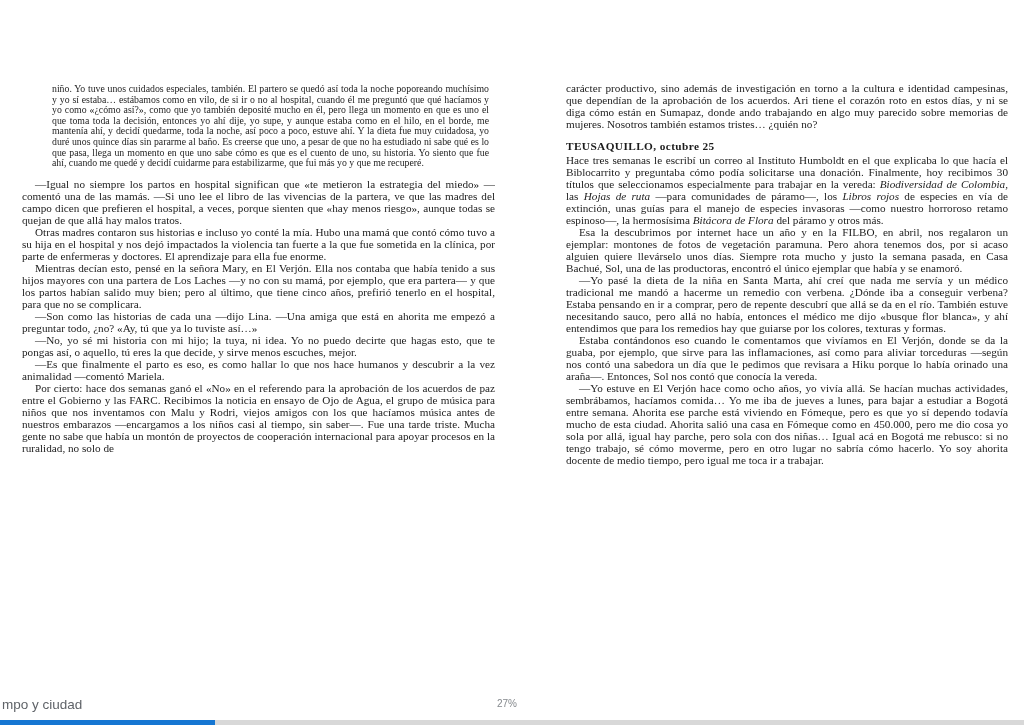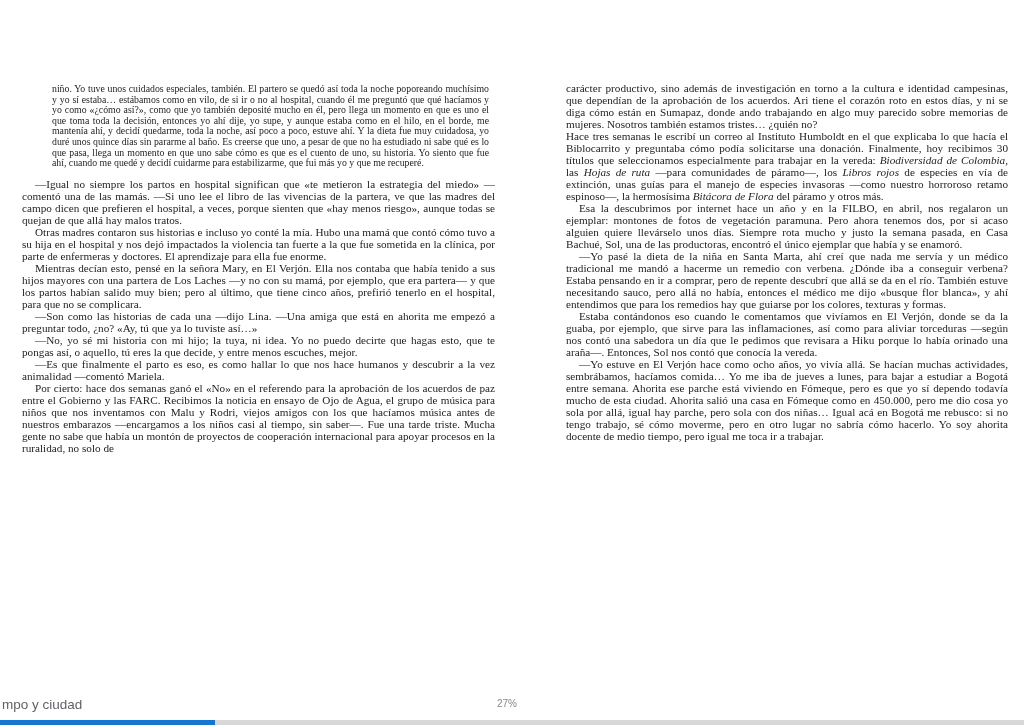--- a/index.html
+++ b/index.html
@@ -61,30 +61,31 @@
 </head>
 <body>
 
 <div class="page page-left">
   <div class="quote">niño. Yo tuve unos cuidados especiales, también. El partero se quedó así toda la noche poporeando muchísimo y yo sí estaba… estábamos como en vilo, de si ir o no al hospital, cuando él me preguntó que qué hacíamos y yo como «¿cómo así?», como que yo también deposité mucho en él, pero llega un momento en que es uno el que toma toda la decisión, entonces yo ahí dije, yo supe, y aunque estaba como en el hilo, en el borde, me mantenía ahí, y decidí quedarme, toda la noche, así poco a poco, estuve ahí. Y la dieta fue muy cuidadosa, yo duré unos quince días sin pararme al baño. Es creerse que uno, a pesar de que no ha estudiado ni sabe qué es lo que pasa, llega un momento en que uno sabe cómo es que es el cuento de uno, su historia. Yo siento que fue ahí, cuando me quedé y decidí cuidarme para estabilizarme, que fui más yo y que me recuperé.</div>
   <div id="lp-paras">
       <p class="para indent"><span>—Igual no siempre los partos en hospital significan que «te metieron la estrategia del miedo» —comentó una de las mamás. —Si uno lee el libro de las vivencias de la partera, ve que las madres del campo dicen que prefieren el hospital, a veces, porque sienten que «hay menos riesgo», aunque todas se quejan de que allá hay malos tratos.</span></p>
       <p class="para indent"><span>Otras madres contaron sus historias e incluso yo conté la mía. Hubo una mamá que contó cómo tuvo a su hija en el hospital y nos dejó impactados la violencia tan fuerte a la que fue sometida en la clínica, por parte de enfermeras y doctores. El aprendizaje para ella fue enorme.</span></p>
       <p class="para indent"><span>Mientras decían esto, pensé en la señora Mary, en El Verjón. Ella nos contaba que había tenido a sus hijos mayores con una partera de Los Laches —y no con su mamá, por ejemplo, que era partera— y que los partos habían salido muy bien; pero al último, que tiene cinco años, prefirió tenerlo en el hospital, para que no se complicara.</span></p>
       <p class="para indent"><span>—Son como las historias de cada una —dijo Lina. —Una amiga que está en ahorita me empezó a preguntar todo, ¿no? «Ay, tú que ya lo tuviste así…»</span></p>
-      <p class="para indent"><span>—No, yo sé mi historia con mi hijo; la tuya, ni idea. Yo no puedo decirte que hagas esto, que te pongas así, o aquello, tú eres la que decide, y entre menos escuches, mejor.</span></p>
+      <p class="para indent"><span>—No, yo sé mi historia con mi hijo; la tuya, ni idea. Yo no puedo decirte que hagas esto, que te pongas así, o aquello, tú eres la que decide, y sirve menos escuches, mejor.</span></p>
       <p class="para indent"><span>—Es que finalmente el parto es eso, es como hallar lo que nos hace humanos y descubrir a la vez animalidad —comentó Mariela.</span></p>
       <p class="para indent"><span>Por cierto: hace dos semanas ganó el «No» en el referendo para la aprobación de los acuerdos de paz entre el Gobierno y las FARC. Recibimos la noticia en ensayo de Ojo de Agua, el grupo de música para niños que nos inventamos con Malu y Rodri, viejos amigos con los que hacíamos música antes de nuestros embarazos —encargamos a los niños casi al tiempo, sin saber—. Fue una tarde triste. Mucha gente no sabe que había un montón de proyectos de cooperación internacional para apoyar procesos en la ruralidad, no solo de</span></p>
     </div>
 </div>
 
 <div class="page page-right">
   <div id="rp-before">
       <p class="para"><span>carácter productivo, sino además de investigación en torno a la cultura e identidad campesinas, que dependían de la aprobación de los acuerdos. Ari tiene el corazón roto en estos días, y ni se diga cómo están en Sumapaz, donde ando trabajando en algo muy parecido sobre memorias de mujeres. Nosotros también estamos tristes… ¿quién no?</span></p>
     </div>
+  <h3 class="heading">TEUSAQUILLO, octubre 25</h3>
   <div id="rp-paras">
       <p class="para"><span>Hace tres semanas le escribí un correo al Instituto Humboldt en el que explicaba lo que hacía el Biblocarrito y preguntaba cómo podía solicitarse una donación. Finalmente, hoy recibimos 30 títulos que seleccionamos especialmente para trabajar en la vereda: </span><span class="it">Biodiversidad de Colombia</span><span>, las </span><span class="it">Hojas de ruta</span><span> —para comunidades de páramo—, los </span><span class="it">Libros rojos</span><span> de especies en vía de extinción, unas guías para el manejo de especies invasoras —como nuestro horroroso retamo espinoso—, la hermosísima </span><span class="it">Bitácora de Flora</span><span> del páramo y otros más.</span></p>
       <p class="para indent"><span>Esa la descubrimos por internet hace un año y en la FILBO, en abril, nos regalaron un ejemplar: montones de fotos de vegetación paramuna. Pero ahora tenemos dos, por si acaso alguien quiere llevárselo unos días. Siempre rota mucho y justo la semana pasada, en Casa Bachué, Sol, una de las productoras, encontró el único ejemplar que había y se enamoró.</span></p>
       <p class="para indent"><span>—Yo pasé la dieta de la niña en Santa Marta, ahí creí que nada me servía y un médico tradicional me mandó a hacerme un remedio con verbena. ¿Dónde iba a conseguir verbena? Estaba pensando en ir a comprar, pero de repente descubrí que allá se da en el río. También estuve necesitando sauco, pero allá no había, entonces el médico me dijo «busque flor blanca», y ahí entendimos que para los remedios hay que guiarse por los colores, texturas y formas.</span></p>
       <p class="para indent"><span>Estaba contándonos eso cuando le comentamos que vivíamos en El Verjón, donde se da la guaba, por ejemplo, que sirve para las inflamaciones, así como para aliviar torceduras —según nos contó una sabedora un día que le pedimos que revisara a Hiku porque lo había orinado una araña—. Entonces, Sol nos contó que conocía la vereda.</span></p>
       <p class="para indent"><span>—Yo estuve en El Verjón hace como ocho años, yo vivía allá. Se hacían muchas actividades, sembrábamos, hacíamos comida… Yo me iba de jueves a lunes, para bajar a estudiar a Bogotá entre semana. Ahorita ese parche está viviendo en Fómeque, pero es que yo sí dependo todavía mucho de esta ciudad. Ahorita salió una casa en Fómeque como en 450.000, pero me dio cosa yo sola por allá, igual hay parche, pero sola con dos niñas… Igual acá en Bogotá me rebusco: si no tengo trabajo, sé cómo moverme, pero en otro lugar no sabría cómo hacerlo. Yo soy ahorita docente de medio tiempo, pero igual me toca ir a trabajar.</span></p>
     </div>
 </div>
 
 <div class="footer">

